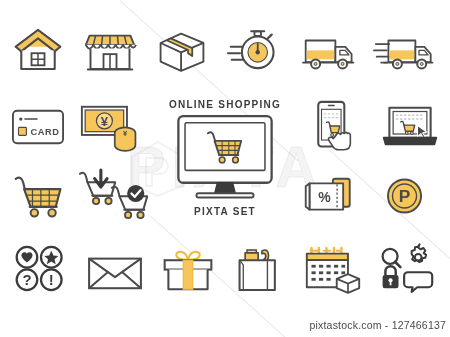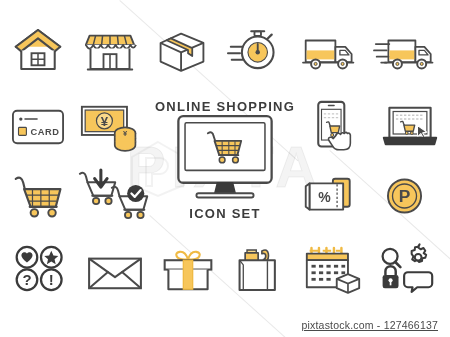--- a/index.html
+++ b/index.html
@@ -25,30 +25,30 @@
     user-select:none;pointer-events:none;
   }
   .wm-logo{
     position:absolute;left:128px;top:140px;width:60px;height:58px;
     opacity:.10;pointer-events:none;
   }
   .cell{position:absolute;display:flex;align-items:center;justify-content:center;}
 
   .lbl{
     position:absolute;left:0;right:0;text-align:center;
-    font-size:13px;font-weight:700;letter-spacing:1.25px;color:#3c3c3c;
+    font-size:10px;font-weight:700;letter-spacing:1.25px;color:#3c3c3c;
     white-space:nowrap;
   }
   #lbl-online{top:99px;}
   #lbl-iconset{top:206px;}
 
   .footer{
     position:absolute;left:0;right:0;bottom:6px;
-    text-align:right;padding-right:12px;
-    font-size:10.5px;color:#4a4a4a;letter-spacing:.2px;text-decoration:underline;
+    text-align:right;padding-right:4px;
+    font-size:10.5px;color:#4a4a4a;letter-spacing:.2px;
   }
   svg{display:block;overflow:visible;}
 </style>
 </head>
 <body>
 
 <div class="canvas">
 
   <div class="hairline hl1"></div>
   <div class="hairline hl2"></div>
@@ -207,21 +207,21 @@
       <path d="M17 14 h30 M17 18 h30" stroke="#C9C9C9" stroke-width="1.4" stroke-dasharray="2.5 1.8"></path>
       <path d="M22 21 q2.5 -1.5 3 1.5 l.8 2" fill="none" stroke="#4A4A4A" stroke-width="1.5" stroke-linecap="round"></path>
       <path d="M25.5 24.5 L37 24.5 L35.5 31 L27 31 Z" fill="#F7C65B" stroke="#4A4A4A" stroke-width="1.5" stroke-linejoin="round"></path>
       <circle cx="28.5" cy="33" r="1.5" fill="#F7C65B" stroke="#4A4A4A" stroke-width="1"></circle>
       <circle cx="34" cy="33" r="1.5" fill="#F7C65B" stroke="#4A4A4A" stroke-width="1"></circle>
       <path d="M40 25 L40 37 L43.5 33.5 L46 38 L48 37 L45.5 32.8 L50 32 Z" fill="#4A4A4A" stroke="#fff" stroke-width="1.1" stroke-linejoin="round"></path>
       <path d="M4 38 L60 38 L58 45 L6 45 Z" fill="#3B3B3B" stroke="#3B3B3B" stroke-width="2" stroke-linejoin="round"></path>
     </svg>
   </div>
 
-  <div class="lbl" id="lbl-iconset">ICON SET</div>
+  <div class="lbl" id="lbl-iconset">PIXTA SET</div>
 
   <div class="cell" style="left:10px;top:172px;width:58px;height:50px;">
     <svg viewBox="0 0 58 50" width="54" height="47">
       <path d="M4 5 q6 -4 8 4 l2 8" fill="none" stroke="#4A4A4A" stroke-width="2.3" stroke-linecap="round"></path>
       <path d="M13 16 L52 16 L47 35 L20 35 Z" fill="#F7C65B" stroke="#4A4A4A" stroke-width="2.3" stroke-linejoin="round"></path>
       <path d="M15.5 22.5 h34 M17.5 29 h30 M22 16.5 v19 M31 16.5 v19 M40 16.5 v19" stroke="#4A4A4A" stroke-width="1.3"></path>
       <line x1="19" y1="35" x2="48" y2="35" stroke="#4A4A4A" stroke-width="2.3" stroke-linecap="round"></line>
       <circle cx="24" cy="41.5" r="4" fill="#F7C65B" stroke="#4A4A4A" stroke-width="2.1"></circle>
       <circle cx="43" cy="41.5" r="4" fill="#F7C65B" stroke="#4A4A4A" stroke-width="2.1"></circle>
     </svg>

